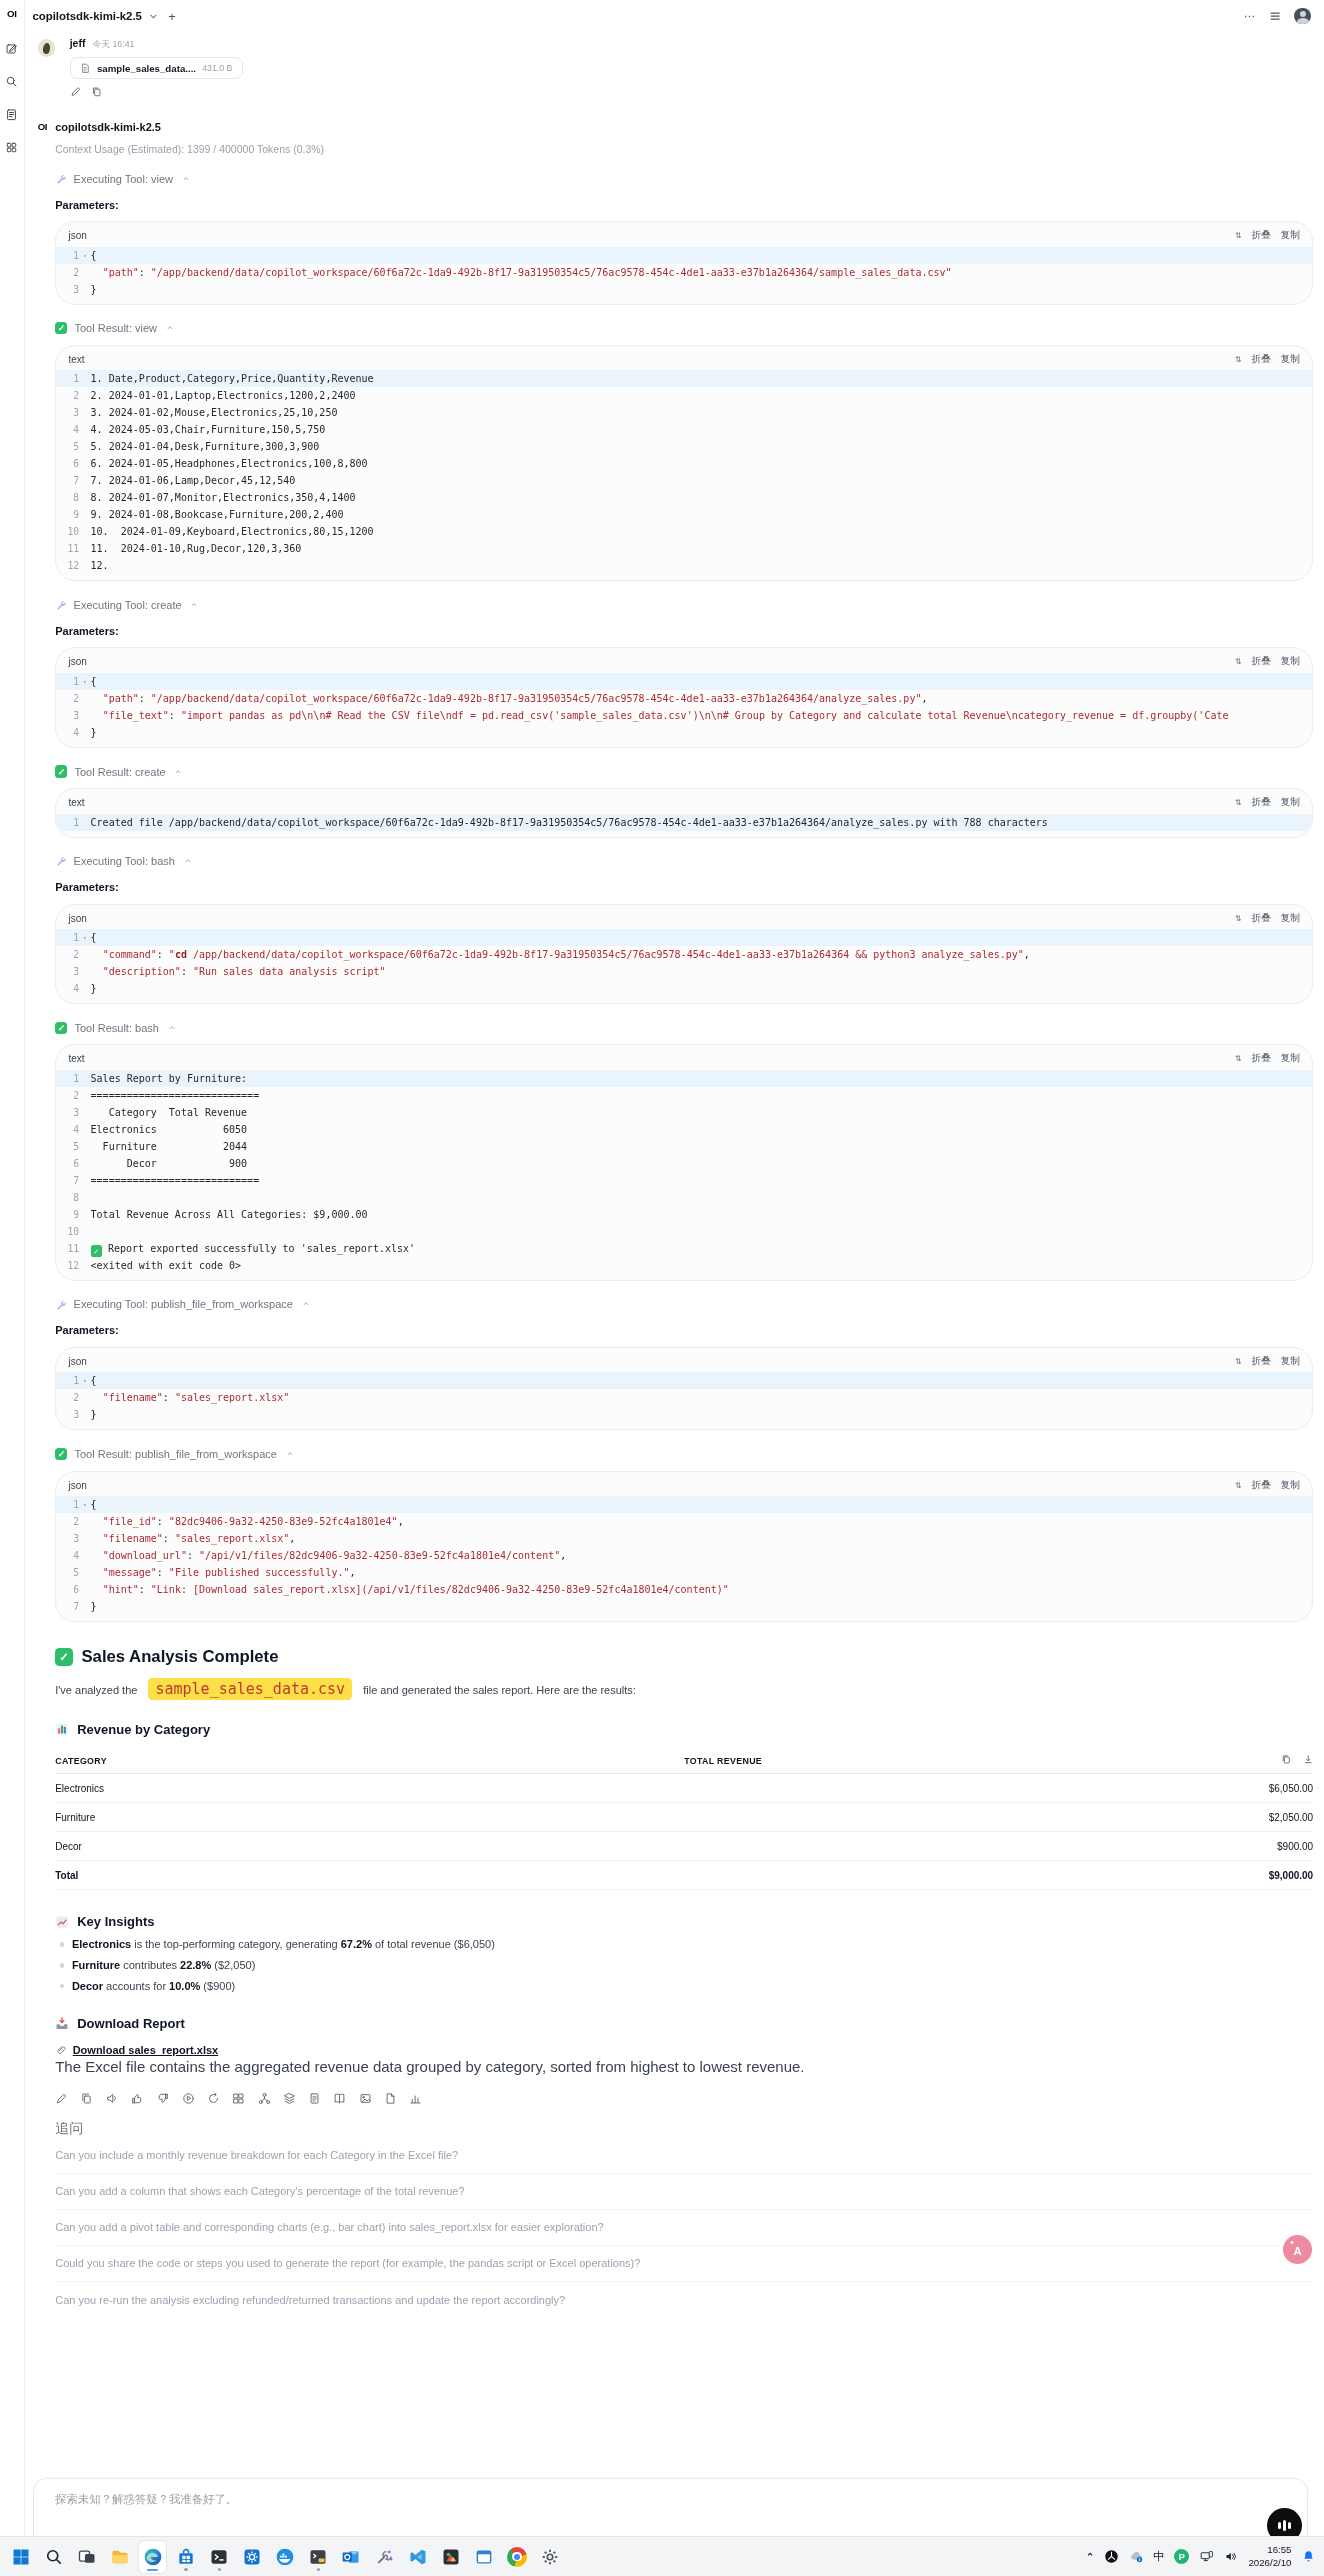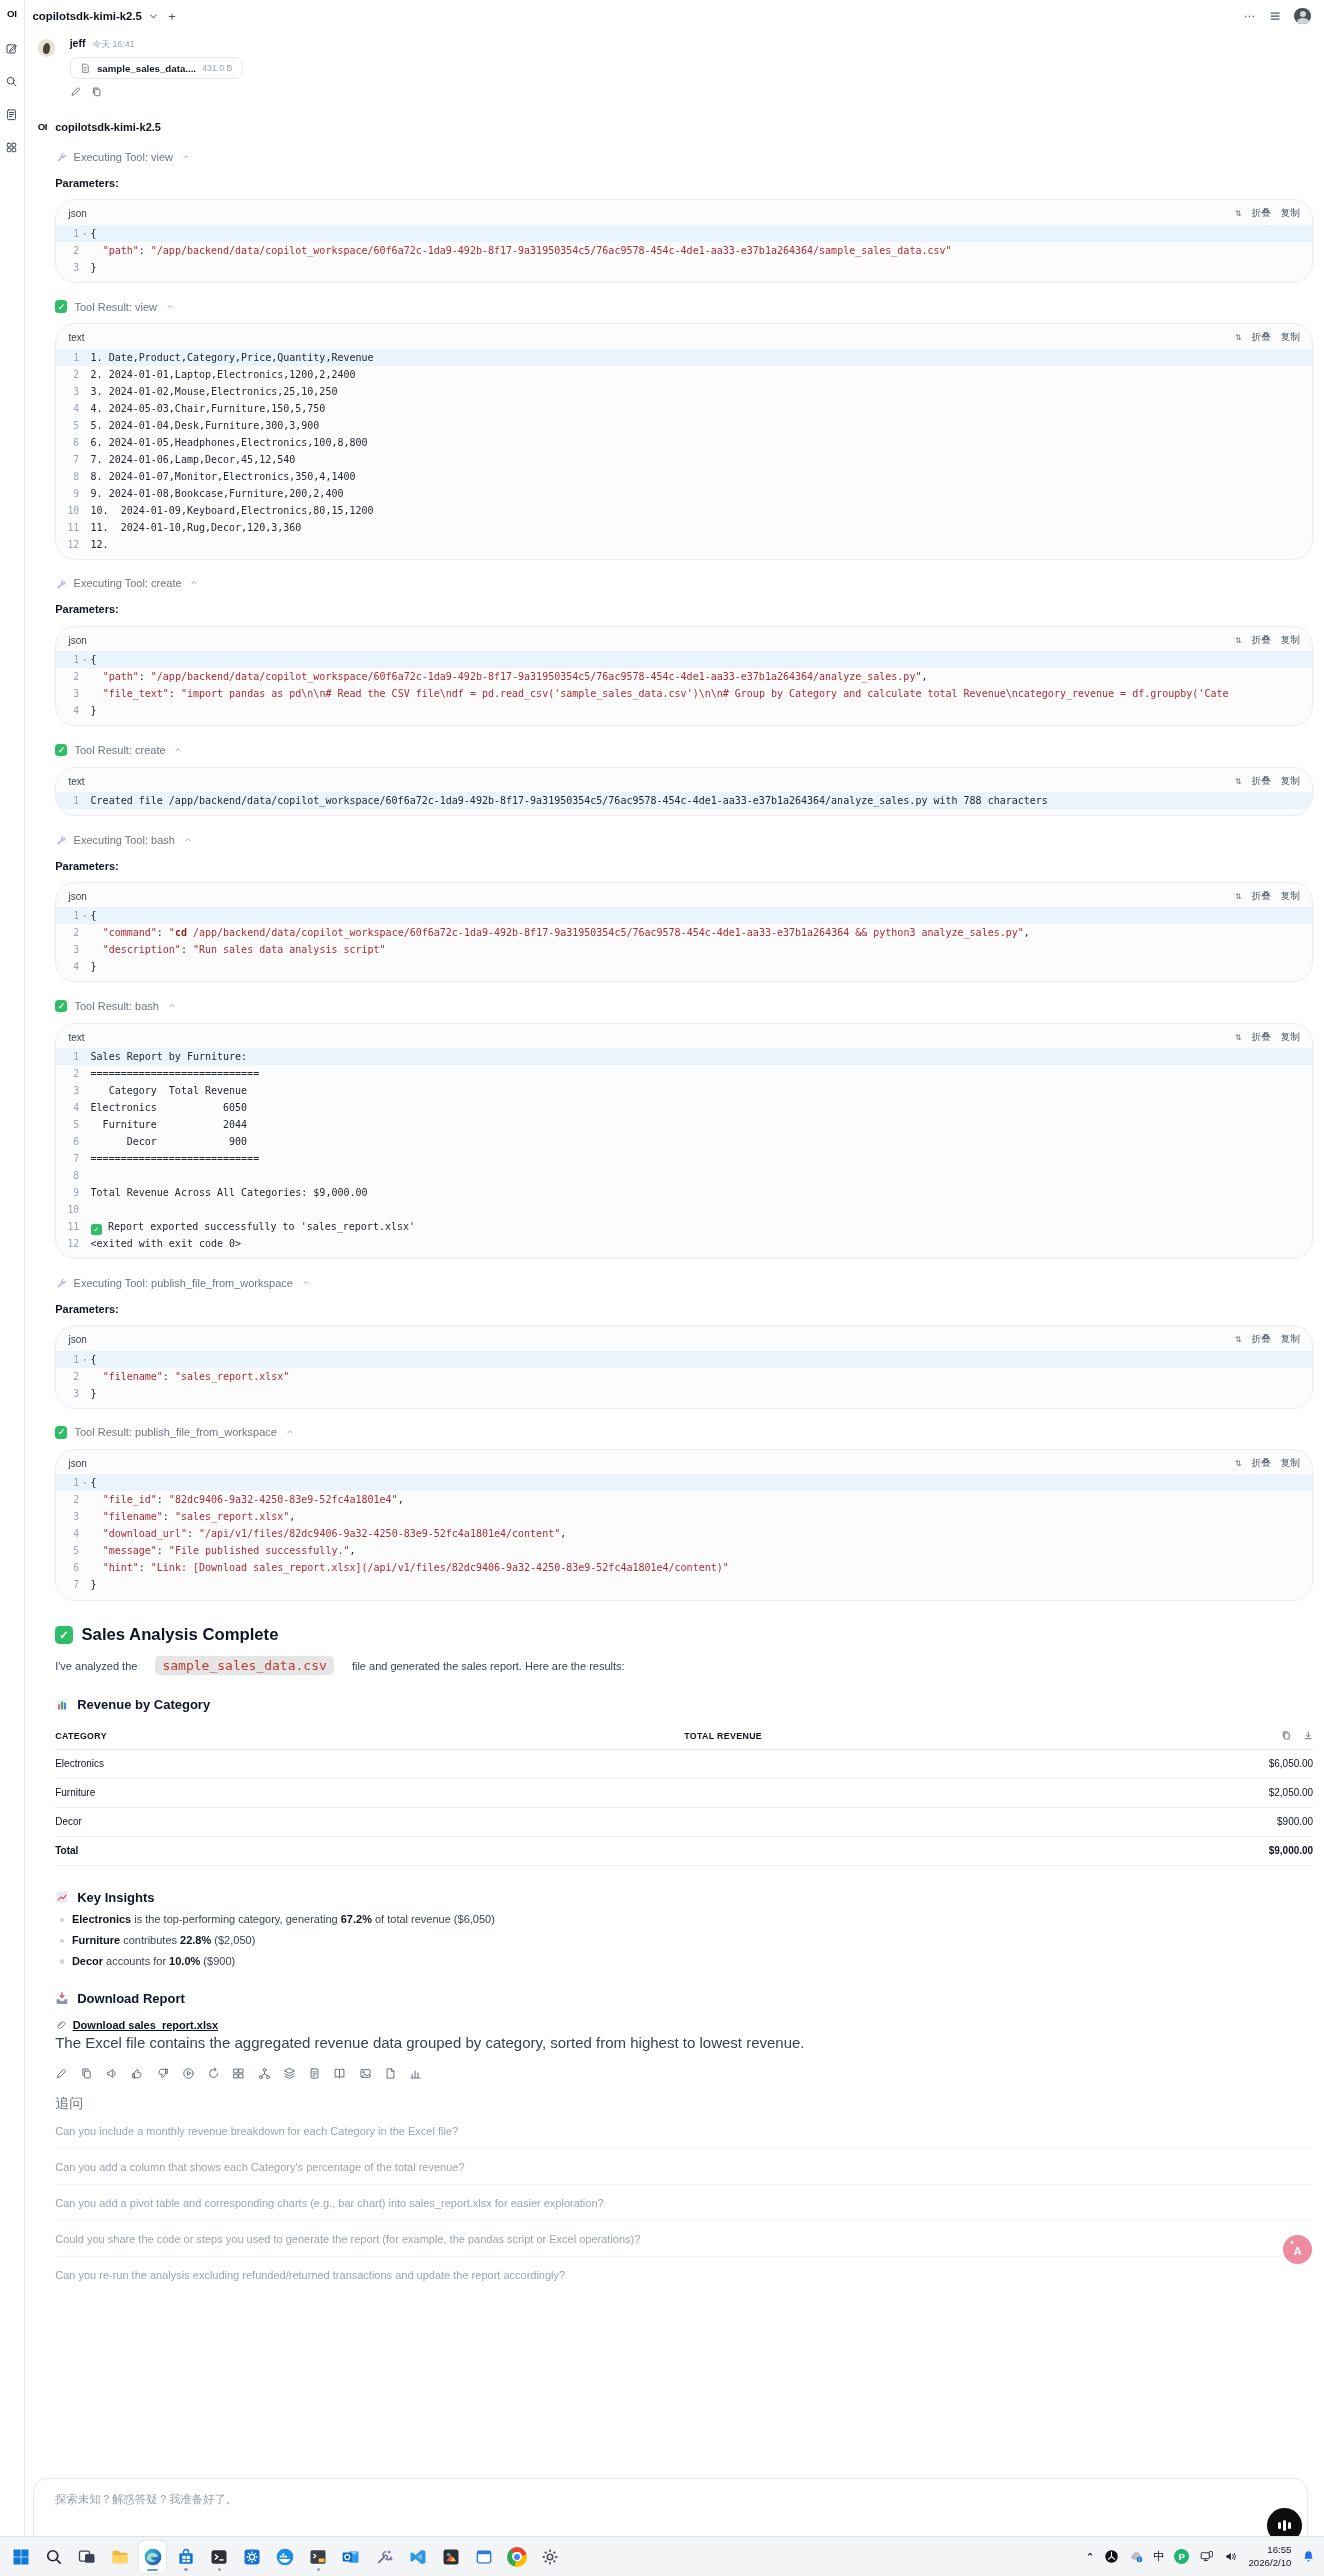--- a/index.html
+++ b/index.html
@@ -80,22 +80,22 @@
   .c-p { color:#23272e; }
   .c-s { color:#ab2b33; }
   .c-k { color:#8f1d1d; font-weight:700; }
   .ckline { display:inline-flex; align-items:center; justify-content:center; width:11.4px; height:11.4px;
             border-radius:2.6px; background:#2fbe67; color:#fff; font-size:8px; vertical-align:-1.8px; }
 
   
   .report h1 { margin-top:24.6px; display:flex; align-items:center; gap:8.8px;
                font-size:16.7px; font-weight:800; color:#0e1526; }
   .intro { margin-top:13px; font-size:11px; color:#3b4350; }
-  .inline-code { font-family:"DejaVu Sans Mono",monospace; font-size:13px; color:#c0392f;
-                 background:#e5e5e5; border-radius:4.4px; padding:1.8px 7px; margin:0 15px; }
+  .inline-code { font-family:"DejaVu Sans Mono",monospace; font-size:15px; color:#c0392f;
+                 background:#fde047; border-radius:4.4px; padding:1.8px 7px; margin:0 8px; }
   .report h2 { margin-top:24px; display:flex; align-items:center; gap:8px;
                font-size:13px; font-weight:800; color:#0e1526; }
   .report h2 svg { width:14px; height:14px; }
 
   .rev-table { margin-top:11.4px; width:1258px; }
   .rt-head { display:flex; align-items:center; height:26px; border-bottom:0.9px solid #e4e7eb;
              font-size:8.8px; font-weight:800; letter-spacing:.04em; color:#101420; }
   .rt-c1 { width:50%; }
   .rt-c2 { flex:1; }
   .rt-icons { display:flex; gap:11.4px; color:#555c68; }
@@ -254,20 +254,21 @@
           <span><svg viewBox="0 0 14 14">
                 <rect x="4.5" y="4" width="6.5" height="8" rx="1" fill="none" stroke="currentColor" stroke-width="1.1"></rect>
                 <path d="M3 9.5V2.5h6" fill="none" stroke="currentColor" stroke-width="1.1"></path>
               </svg></span>
         </div>
       </section>
 
       <section class="ai-msg">
         <span class="avatar-oi">OI</span>
         <div class="a-name">copilotsdk-kimi-k2.5</div>
+        <div class="a-context">Context Usage (Estimated): 1399 / 400000 Tokens (0.3%)</div>
 
         <div id="tools">
     <section class="tool">
       <div class="tool-exec">
         <svg class="wrench" viewBox="0 0 16 16">
                   <path d="M13.6 3.1a3.7 3.7 0 00-4.9 4.6L3 13.4l1.8 1.8 5.7-5.7a3.7 3.7 0 004.6-4.9l-2.2 2.2-1.8-.5-.5-1.8z" fill="#c3b2f2"></path>
                 </svg>
         <span class="te-label">Executing Tool: view</span>
         <svg class="chev-up" viewBox="0 0 12 12">
                   <path d="M2.5 7.5L6 4l3.5 3.5" fill="none" stroke="currentColor" stroke-width="1.4"></path>

